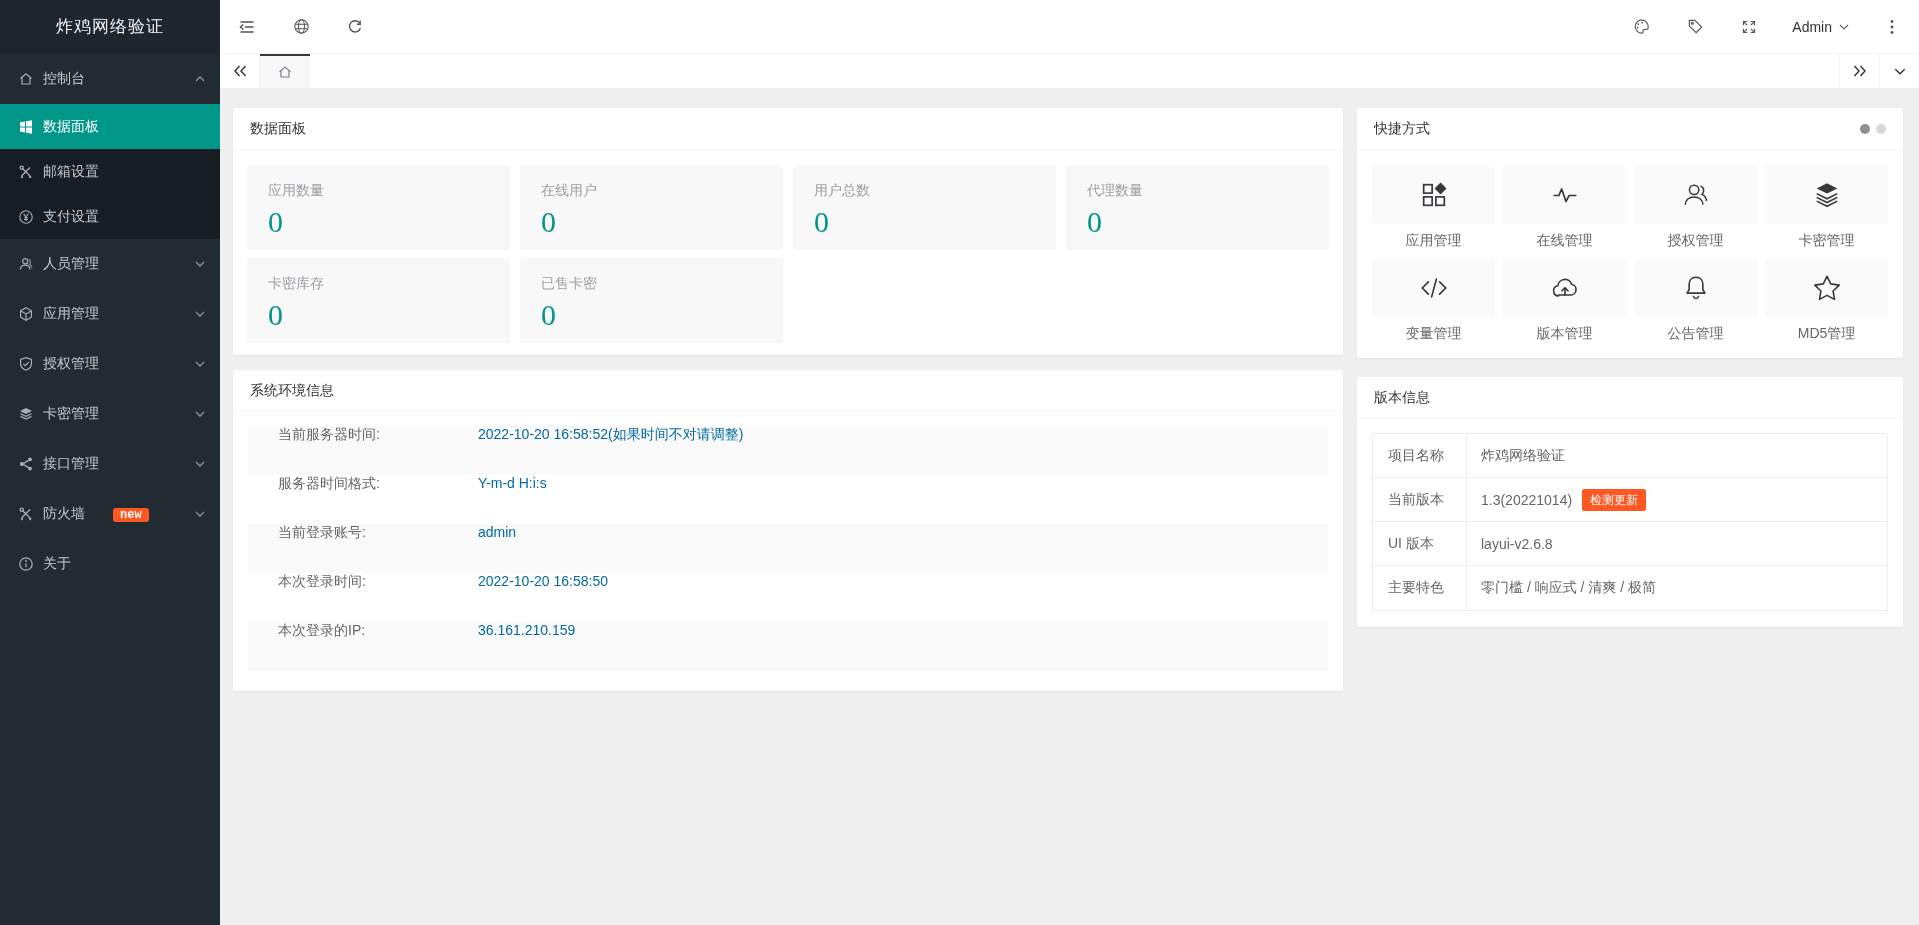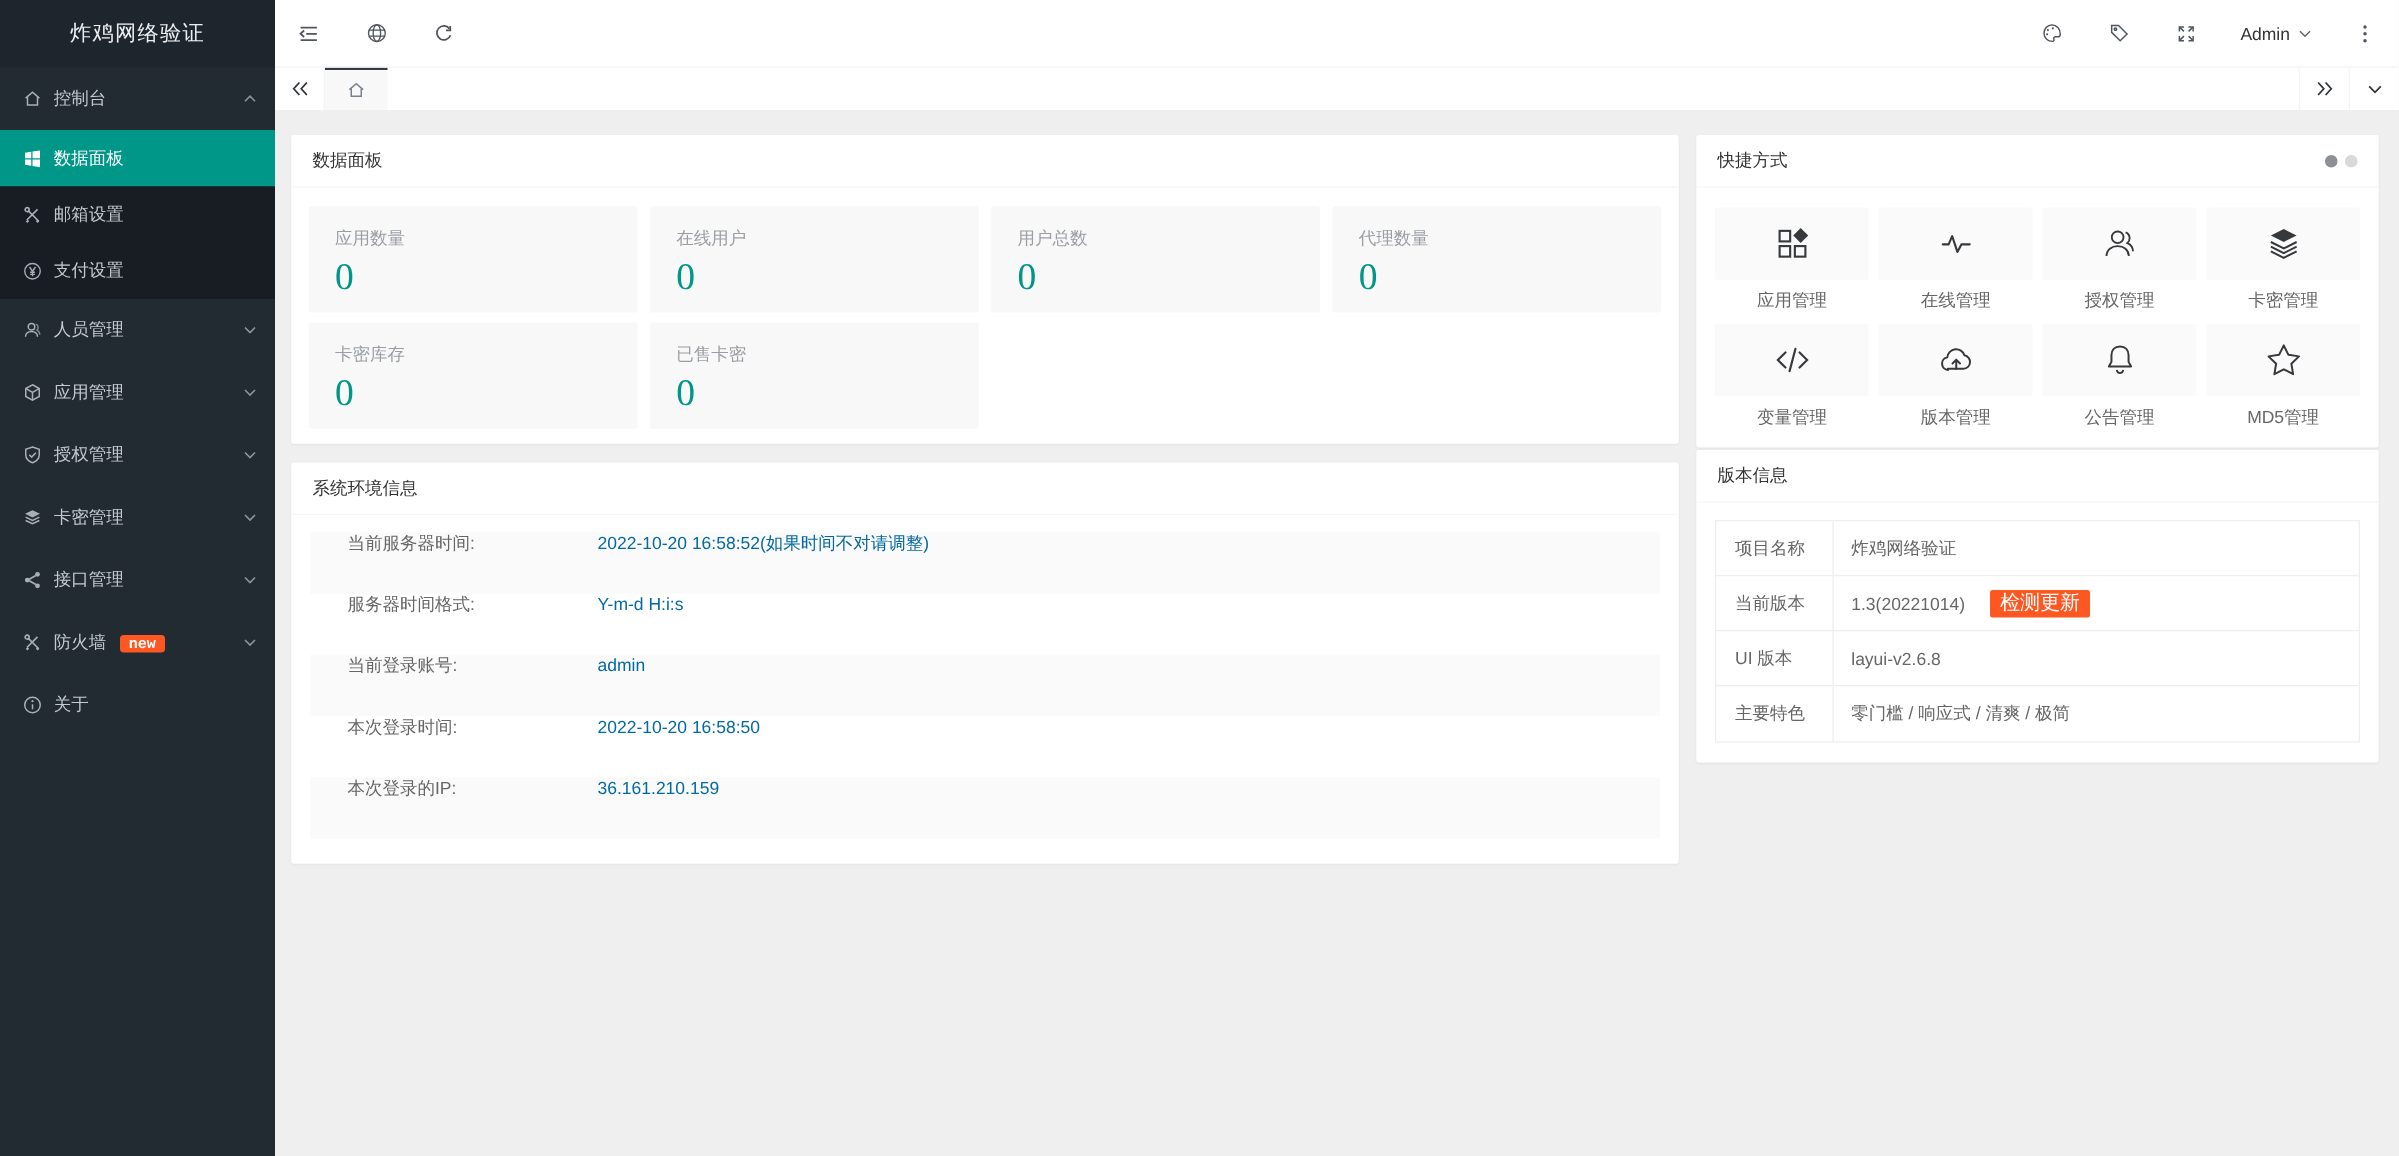--- a/index.html
+++ b/index.html
@@ -23,41 +23,41 @@
   .sidebar{position:absolute;left:0;top:0;width:220px;height:925px;background:var(--side-bg);z-index:5;}
   .logo{height:54px;line-height:54px;text-align:center;color:#eceff1;font-size:17px;letter-spacing:1px;background:var(--side-logo-bg);}
   .nav-item{height:50px;display:flex;align-items:center;color:#c3c9cf;cursor:pointer;}
   .nicon{width:16px;height:16px;margin-left:18px;margin-right:9px;color:#a8afb7;flex:0 0 auto;}
   .nlabel{flex:1;font-family:Liberation Mono, monospace;}
   .chev{width:10px;height:6px;margin-right:15px;color:#8d949c;}
   .submenu{background:var(--side-sub-bg);}
   .submenu .nav-item{height:45px;}
   .submenu .nav-item.active{background:var(--accent);color:#fff;}
   .submenu .nav-item.active .nicon{color:#fff;}
-  .badge-new{background:var(--warn);color:#fff;font-size:12px;font-weight:bold;line-height:18px;padding:0 7px;border-radius:3px;margin-left:11px;}
+  .badge-new{background:var(--warn);color:#fff;font-size:12px;font-weight:bold;line-height:18px;padding:0 7px;border-radius:3px;margin-left:28px;}
 
   
   .header{position:absolute;left:220px;top:0;width:1699px;height:54px;background:#fff;display:flex;align-items:center;border-bottom:1px solid #f4f4f4;z-index:4;}
   .hbtn{width:54px;height:53px;display:flex;align-items:center;justify-content:center;color:#50555d;cursor:pointer;}
   .hspacer{flex:1;}
   .user-drop{height:53px;display:flex;align-items:center;gap:7px;padding:0 16px;cursor:pointer;color:#333;}
   .user-drop .chev-s{width:10px;height:6px;color:#666;}
 
   
   .tabbar{position:absolute;left:220px;top:54px;width:1699px;height:34px;background:#fff;display:flex;align-items:stretch;z-index:3;}
   .tbtn{width:40px;display:flex;align-items:center;justify-content:center;color:#2f3338;cursor:pointer;}
   .tbtn.lft{border-right:1px solid #f4f4f4;}
   .tbtn.rgt{border-left:1px solid #f4f4f4;}
   .tab-home{width:50px;background:#f8f8f8;border-top:2px solid #343a42;display:flex;align-items:center;justify-content:center;color:#79828f;cursor:pointer;}
   .tabspacer{flex:1;}
 
   
   .content{position:absolute;left:220px;top:88px;width:1699px;height:837px;padding:20px 16px 0 13px;display:flex;gap:14px;align-items:flex-start;}
   .col-main{width:1110px;flex:0 0 auto;display:flex;flex-direction:column;gap:15px;}
-  .col-side{flex:1;display:flex;flex-direction:column;gap:2px;}
+  .col-side{flex:1;display:flex;flex-direction:column;gap:19px;}
   .panel{background:#fff;border-radius:2px;box-shadow:0 1px 2px rgba(0,0,0,.05);}
   .ptitle{height:42px;padding:0 17px;font-size:14px;color:#333;border-bottom:1px solid #f6f6f6;display:flex;align-items:center;}
 
   
   .stats{padding:15px 14px 12px;display:grid;grid-template-columns:repeat(4,1fr);gap:8px 10px;font-family:Liberation Serif, serif;}
   .stat{background:#f8f8f8;height:85px;padding:17px 0 0 21px;border-radius:2px;}
   .slabel{font-size:14px;color:#9a9ea3;}
   .svalue{font-size:30px;color:var(--accent);margin-top:5px;}
 
   
@@ -76,21 +76,21 @@
   .sc{text-align:center;cursor:pointer;}
   .tile{background:#fafafa;height:58px;display:flex;align-items:center;justify-content:center;color:#36383c;border-radius:2px;}
   .sclabel{font-size:14px;color:#666;line-height:26px;margin-top:3px;}
 
   
   .vtable{margin:14px 15px 16px;border:1px solid #eee;}
   .vrow{display:flex;border-bottom:1px solid #eee;min-height:44px;align-items:stretch;font-size:14px;}
   .vrow:last-child{border-bottom:none;}
   .vlabel{width:94px;flex:0 0 auto;padding-left:15px;color:#666;border-right:1px solid #eee;display:flex;align-items:center;}
   .vvalue{padding-left:14px;color:#666;display:flex;align-items:center;gap:10px;}
-  .upd-btn{background:var(--warn);color:#fff;font-size:16px;line-height:22px;padding:0 8px;border-radius:2px;cursor:pointer;white-space:nowrap;margin-left:10px;}
+  .upd-btn{background:var(--warn);color:#fff;font-size:12px;line-height:22px;padding:0 8px;border-radius:2px;cursor:pointer;white-space:nowrap;}
 </style>
 </head>
 <body>
 
 <div class="sidebar">
   <div class="logo">炸鸡网络验证</div>
 
   <div class="nav-item">
     <span class="nicon">
       <svg viewBox="0 0 16 16" fill="none" stroke="currentColor" stroke-width="1.2">

